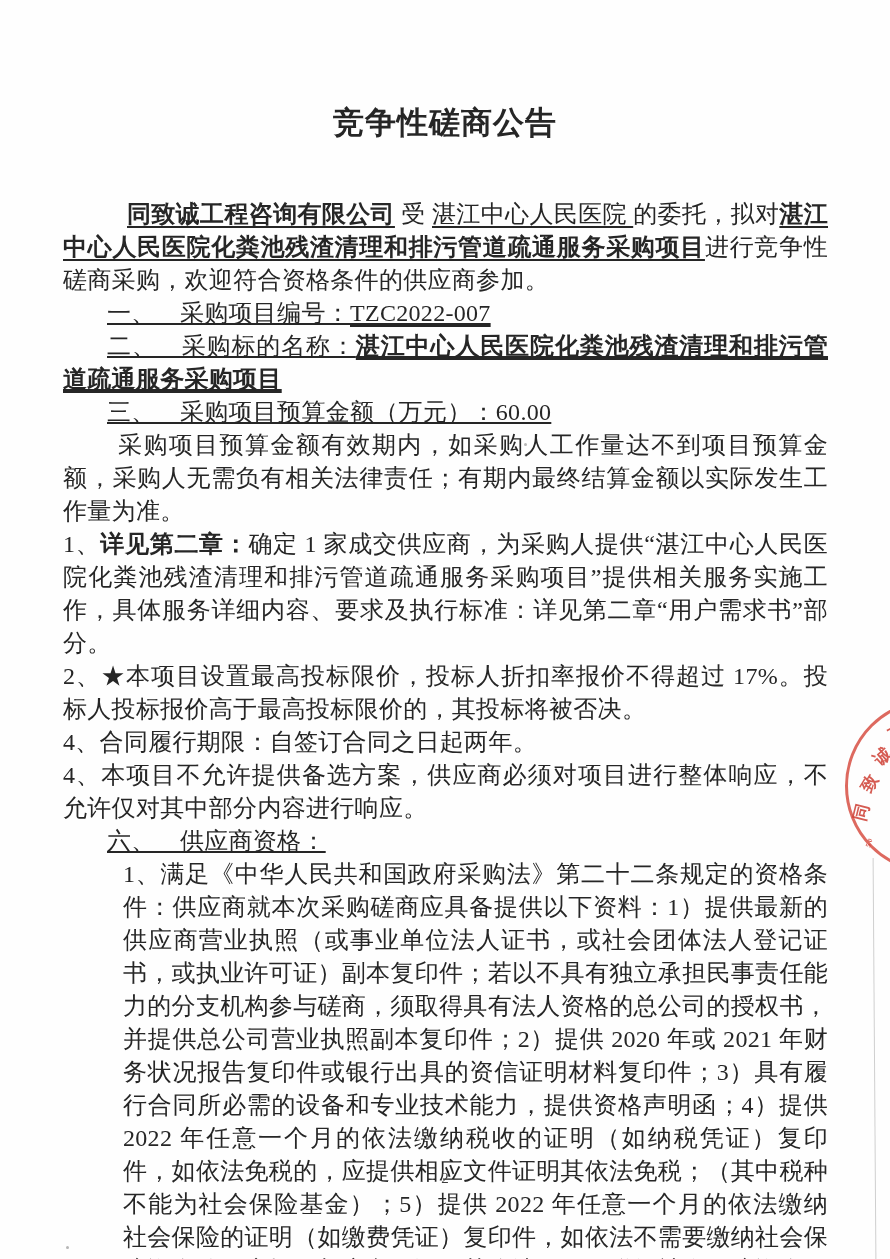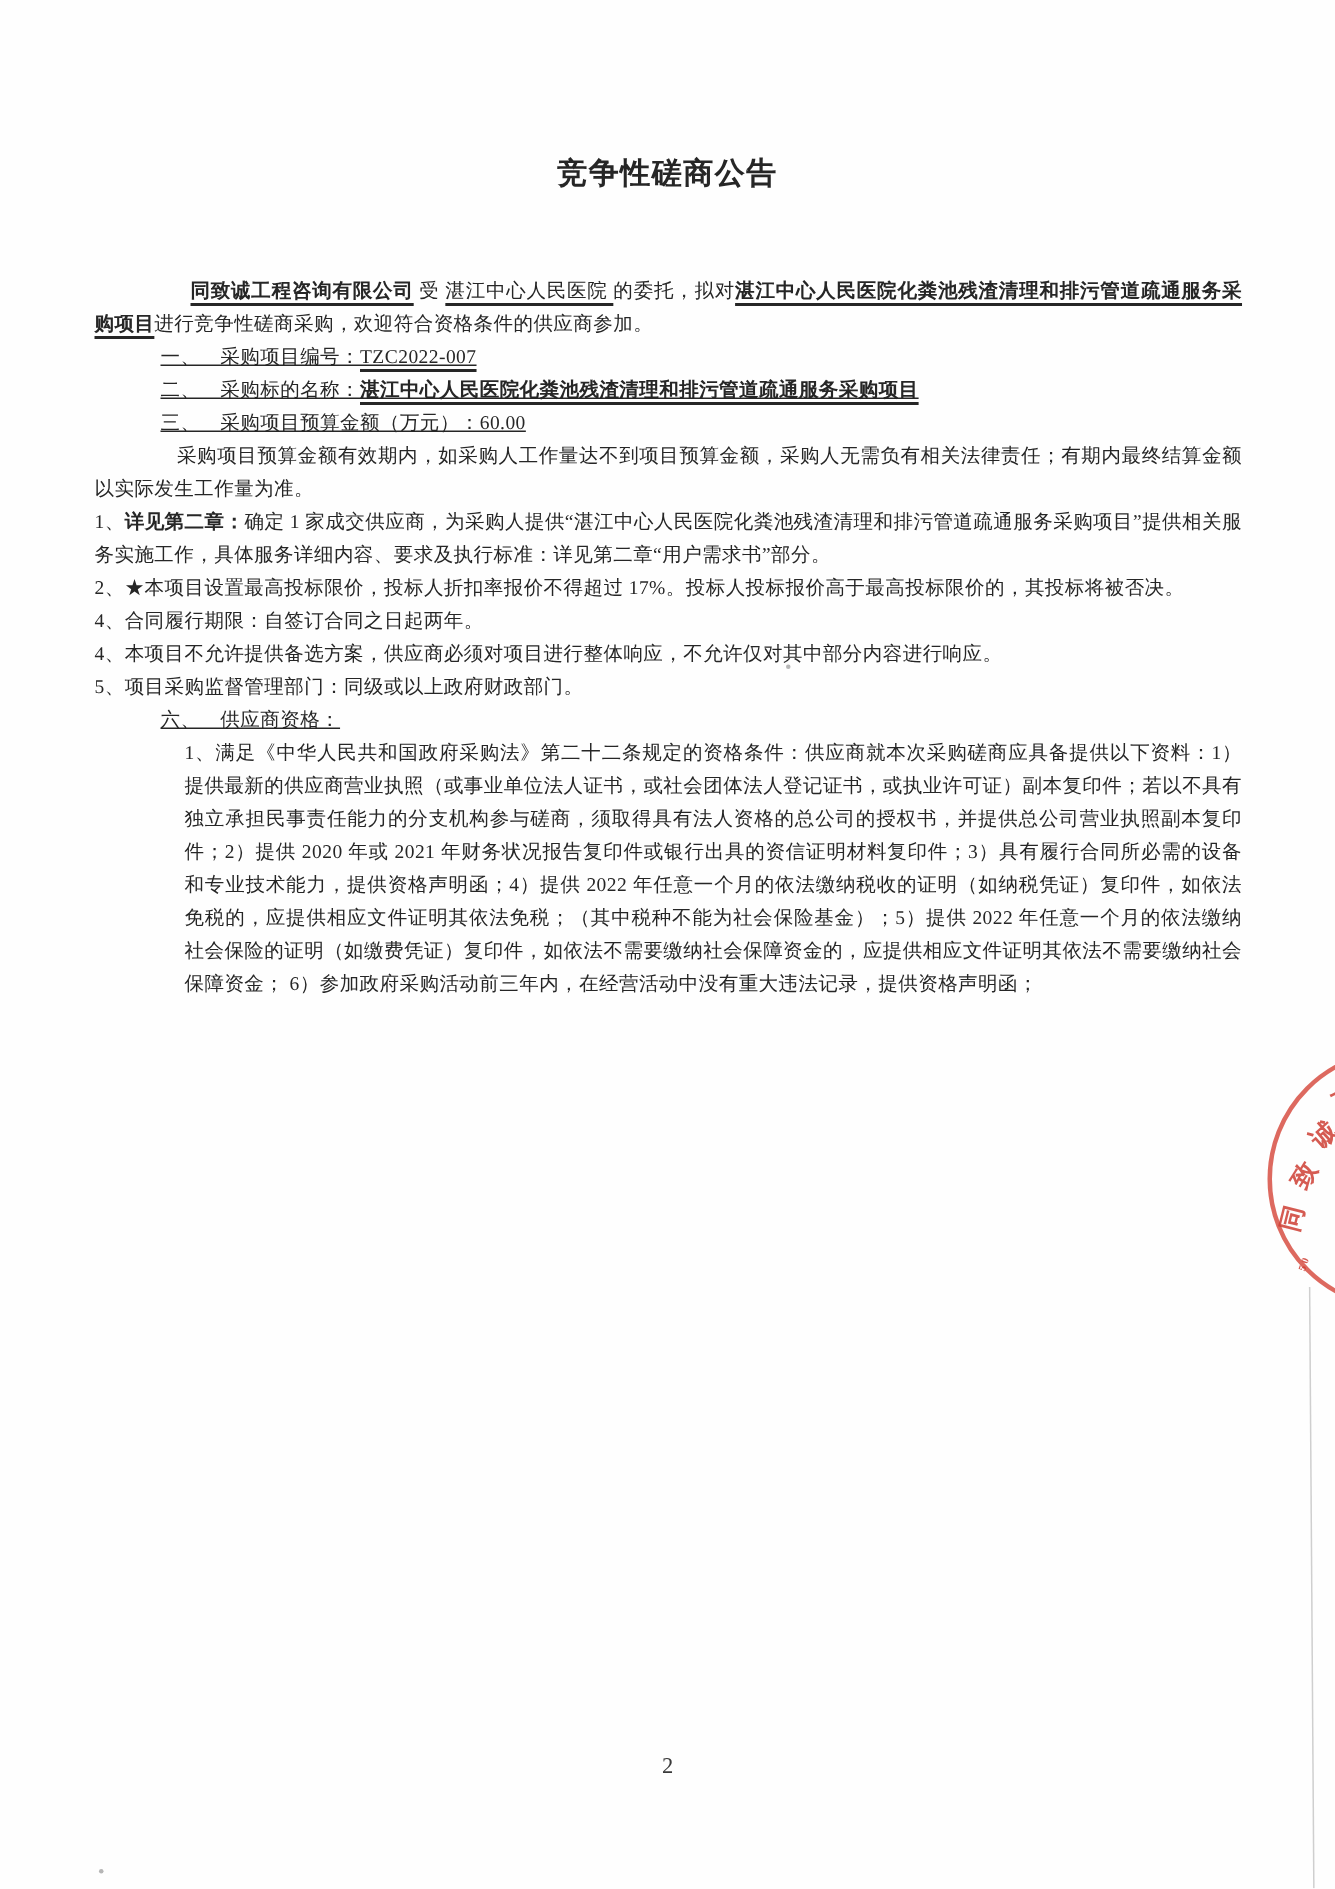--- a/index.html
+++ b/index.html
@@ -8,29 +8,29 @@
     width:890px; height:1259px;
     background:#fefefef9;
     overflow:hidden;
     font-family:"Liberation Serif","DejaVu Serif",serif;
     color:#262626;
   }
   .doc-title {
     margin:0;
     padding-top:102px;
     text-align:center;
-    font-size:20px;
+    font-size:31px;
     font-weight:bold;
     letter-spacing:1px;
   }
   .content { margin:54px 62px 0 63px; }
   .content p {
     margin:0;
-    font-size:13px;
-    line-height:22px;
+    font-size:24px;
+    line-height:33px;
     text-align:justify;
     letter-spacing:0.3px;
   }
   .p-first  { text-indent:64px; }
   .p-item   { text-indent:44px;text-decoration:underline; }
   .p-budget { text-indent:55px; }
   .p-flush  { text-indent:0; }
   .p-sub    { margin-left:60px !important; }
   .b { font-weight:bold; }
   .u {
@@ -99,21 +99,20 @@
   <div class="content">
       <p class="p-first"><span class="b u">同致诚工程咨询有限公司</span><span> 受 </span><span class="u">湛江中心人民医院 </span><span>的委托，拟对</span><span class="b u">湛江中心人民医院化粪池残渣清理和排污管道疏通服务采购项目</span><span>进行竞争性磋商采购，欢迎符合资格条件的供应商参加。</span></p>
       <p class="p-item"><span>一、　采购项目编号：</span><span class="u">TZC2022-007</span></p>
       <p class="p-item"><span>二、　采购标的名称：</span><span class="b u">湛江中心人民医院化粪池残渣清理和排污管道疏通服务采购项目</span></p>
       <p class="p-item"><span>三、　采购项目预算金额（万元）：60.00</span></p>
       <p class="p-budget"><span>采购项目预算金额有效期内，如采购人工作量达不到项目预算金额，采购人无需负有相关法律责任；有期内最终结算金额以实际发生工作量为准。</span></p>
       <p class="p-flush"><span>1、</span><span class="b">详见第二章：</span><span>确定 1 家成交供应商，为采购人提供“湛江中心人民医院化粪池残渣清理和排污管道疏通服务采购项目”提供相关服务实施工作，具体服务详细内容、要求及执行标准：详见第二章“用户需求书”部分。</span></p>
       <p class="p-flush"><span>2、★本项目设置最高投标限价，投标人折扣率报价不得超过 17%。投标人投标报价高于最高投标限价的，其投标将被否决。</span></p>
       <p class="p-flush"><span>4、合同履行期限：自签订合同之日起两年。</span></p>
       <p class="p-flush"><span>4、本项目不允许提供备选方案，供应商必须对项目进行整体响应，不允许仅对其中部分内容进行响应。</span></p>
-      <p class="p-flush"><span>5、项目采购监督管理部门：同级或以上政府财政部门。</span></p>
       <p class="p-item"><span>六、　供应商资格：</span></p>
       <p class="p-flush p-sub"><span>1、满足《中华人民共和国政府采购法》第二十二条规定的资格条件：供应商就本次采购磋商应具备提供以下资料：1）提供最新的供应商营业执照（或事业单位法人证书，或社会团体法人登记证书，或执业许可证）副本复印件；若以不具有独立承担民事责任能力的分支机构参与磋商，须取得具有法人资格的总公司的授权书，并提供总公司营业执照副本复印件；2）提供 2020 年或 2021 年财务状况报告复印件或银行出具的资信证明材料复印件；3）具有履行合同所必需的设备和专业技术能力，提供资格声明函；4）提供 2022 年任意一个月的依法缴纳税收的证明（如纳税凭证）复印件，如依法免税的，应提供相应文件证明其依法免税；（其中税种不能为社会保险基金）；5）提供 2022 年任意一个月的依法缴纳社会保险的证明（如缴费凭证）复印件，如依法不需要缴纳社会保障资金的，应提供相应文件证明其依法不需要缴纳社会保障资金； 6）参加政府采购活动前三年内，在经营活动中没有重大违法记录，提供资格声明函；</span></p>
     </div>
 
   <div class="stamp">
     <div class="stamp-ring"></div>
     <span class="stamp-char c0">同</span>
     <span class="stamp-char c1">致</span>
     <span class="stamp-char c2">诚</span>
     <span class="stamp-char c3">工</span>

